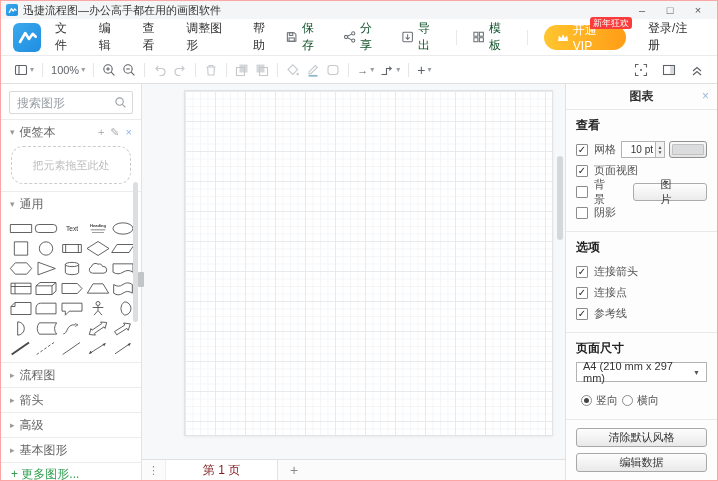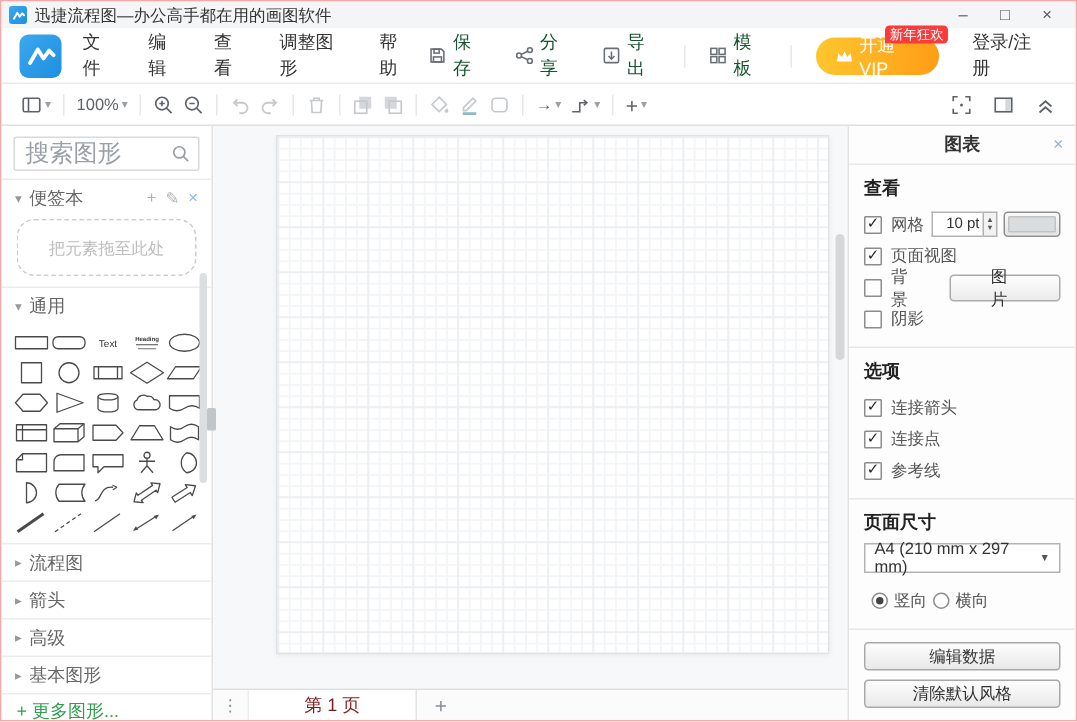--- a/index.html
+++ b/index.html
@@ -35,21 +35,21 @@
   .car { font-size:8px; color:#9aa0a6; margin-left:2px; }
   .tsep { width:1px; height:14px; background:#e6e6e6; margin:0 5px; }
   .toolbar-right { margin-left:auto; display:flex; gap:8px; }
 
   
   .main { flex:1; display:flex; position:relative; min-height:0; }
 
   
   .sidebar { width:141px; border-right:1px solid #e2e2e2; background:#fff; position:relative; overflow:hidden; }
   .search-wrap { margin:7px 8px 5px; position:relative; }
-  .search-wrap input { width:100%; height:23px; border:1px solid #d9d9d9; border-radius:2px; padding:0 22px 0 7px; font-size:16px; color:#333; outline:none; font-family:inherit; }
+  .search-wrap input { width:100%; height:23px; border:1px solid #d9d9d9; border-radius:2px; padding:0 22px 0 7px; font-size:12px; color:#333; outline:none; font-family:inherit; }
   .search-wrap input::placeholder { color:#9aa0a6; }
   .search-icon { position:absolute; right:6px; top:5px; color:#9aa0a6; }
   .section-head { display:flex; align-items:center; height:23px; padding:0 9px; color:#666; font-size:12px; }
   .section-head .caret { font-size:9px; color:#999; margin-right:5px; }
   .section-head.bordered { border-top:1px solid #ececec; height:25px; }
   .notepad-tools { margin-left:auto; display:flex; gap:6px; font-size:11px; color:#b0b0b0; }
   .notepad-tools .np-close { color:#8fb6e8; }
   .dropzone { margin:2px 10px 7px; height:38px; border:1px dashed #ccc; border-radius:12px; display:flex; align-items:center; justify-content:center; color:#bdbdbd; font-size:11px; }
   .shape-grid { display:grid; grid-template-columns:repeat(5,1fr); padding:2px 5px 4px 7px; }
   .shape-cell { height:20px; display:flex; align-items:center; justify-content:center; cursor:pointer; }
@@ -625,20 +625,20 @@
             <span>竖向</span>
           </span>
           <span class="radio-opt">
             <span class="radio"></span>
             <span>横向</span>
           </span>
         </div>
       </div>
 
       <div class="btn-section">
+        <div class="wide-btn">清除默认风格</div>
         <div class="wide-btn">编辑数据</div>
-        <div class="wide-btn">清除默认风格</div>
       </div>
     </div>
 
     <div class="collapse-handle"></div>
   </div>
 </div>
 
 </body></html>

